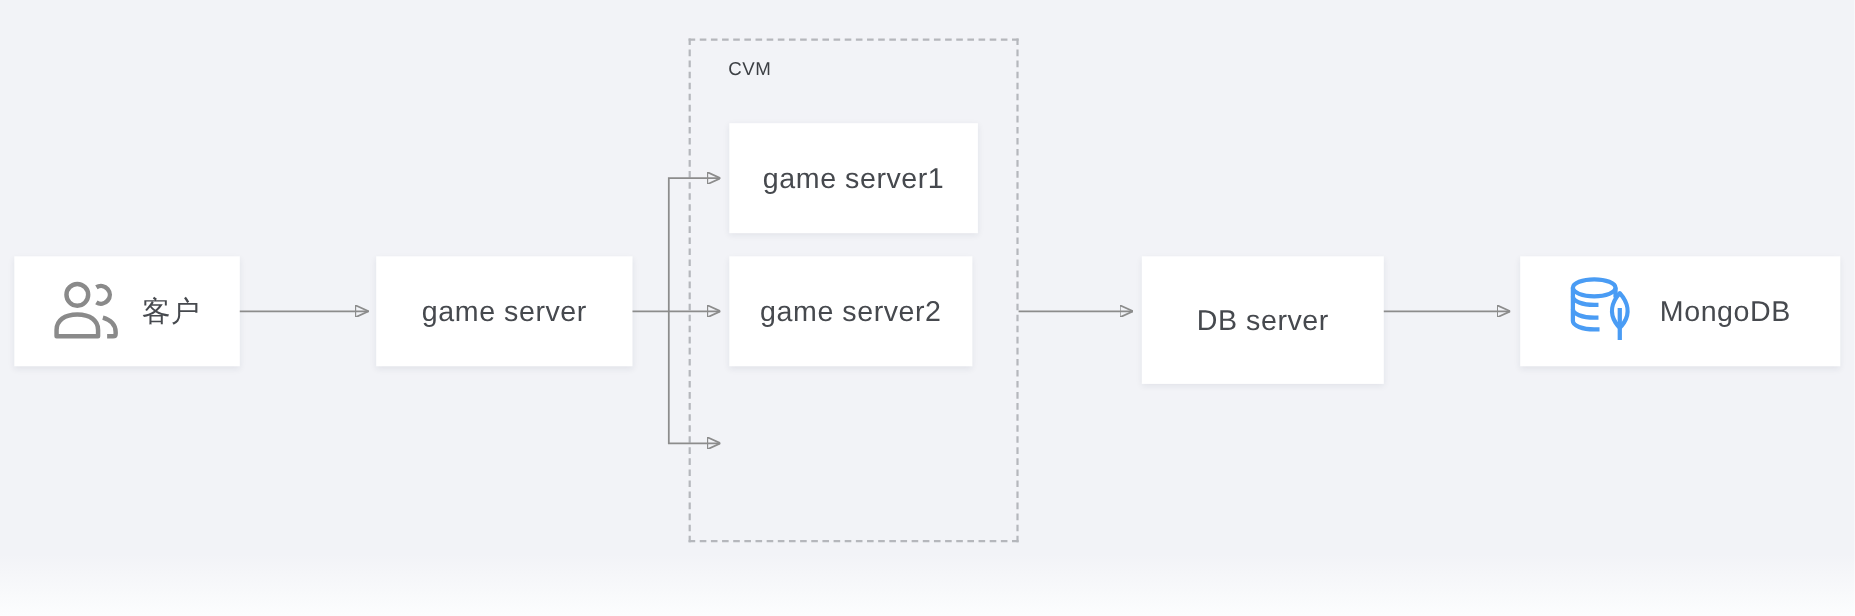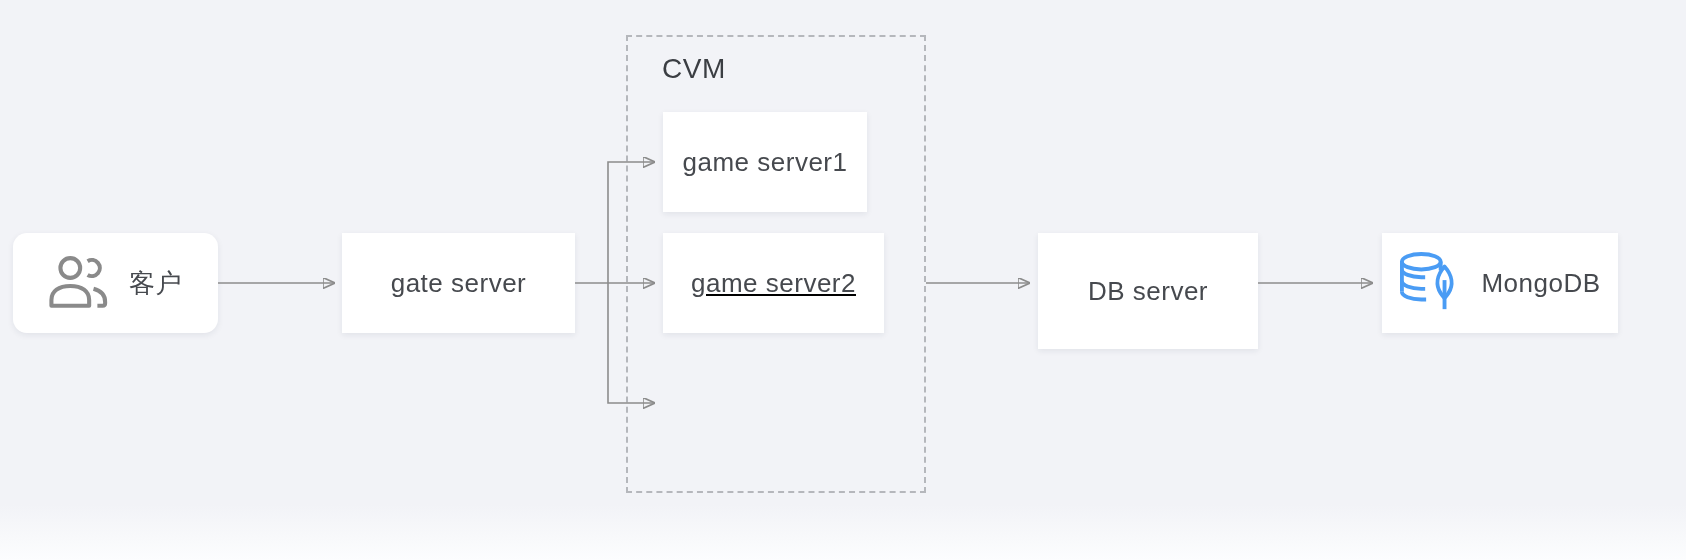--- a/index.html
+++ b/index.html
@@ -29,21 +29,21 @@
   .group-box {
     position: absolute;
     box-sizing: border-box;
     border: 2px dashed #b5b7bc;
     z-index: 1;
   }
   .group-label {
     position: absolute;
     left: 34px;
     top: 16px;
-    font-size: 28px;
+    font-size: 17px;
     color: #3b3e43;
     letter-spacing: 0.5px;
   }
 
   .node {
     position: absolute;
     background: #ffffff;
     box-shadow: 0 2px 6px rgba(30, 40, 60, 0.08);
     display: flex;
     align-items: center;
@@ -53,27 +53,27 @@
   .node .label {
     font-size: 26px;
     color: #46494e;
     letter-spacing: 0.5px;
     white-space: nowrap;
   }
   .node .icon { flex: 0 0 auto; display: block; }
   .node .icon + .label { margin-left: 20px; }
 
   
-  .n-customer { left: 13px;   top: 233px; width: 205px; height: 100px; border-radius: 14px; }
+  .n-customer { left: 13px;   top: 233px; width: 205px; height: 100px; }
   .n-gate     { left: 342px;  top: 233px; width: 233px; height: 100px; }
-  .n-game1    { left: 663px;  top: 112px; width: 204px; height: 100px; }
-  .n-game2    { left: 663px;  top: 233px; width: 221px; height: 100px; text-decoration: underline; }
+  .n-game1    { left: 663px;  top: 112px; width: 226px; height: 100px; }
+  .n-game2    { left: 663px;  top: 233px; width: 221px; height: 100px; }
   .n-game3    { left: 663px;  top: 353px; width: 221px; height: 100px; }
   .n-db       { left: 1038px; top: 233px; width: 220px; height: 116px; }
-  .n-mongo    { left: 1382px; top: 233px; width: 236px; height: 100px; text-align: right; }
+  .n-mongo    { left: 1382px; top: 233px; width: 291px; height: 100px; text-align: right; }
   .g-cvm      { left: 626px;  top: 35px;  width: 300px; height: 458px; }
 </style>
 </head>
 <body>
 
 <div class="canvas">
 
   <svg class="connectors" viewBox="0 0 1686 560" xmlns="http://www.w3.org/2000/svg">
     <defs>
       <marker id="arrowhead" viewBox="0 0 12 11" refX="12" refY="5.5" markerWidth="12" markerHeight="11" markerUnits="userSpaceOnUse" orient="auto">
@@ -96,21 +96,21 @@
     <svg class="icon" width="60" height="57" viewBox="0 0 62 58" xmlns="http://www.w3.org/2000/svg" fill="none" stroke="#8a8a8a" stroke-width="4.2">
       <circle cx="22" cy="13" r="10.2"></circle>
       <path d="M39.9 5.9 A8.3 8.3 0 1 1 39.9 20.1"></path>
       <path d="M2.5 52 V46 C2.5 37 10 31.5 22 31.5 C34 31.5 41.5 37 41.5 46 V52 Z" stroke-linejoin="round"></path>
       <path d="M46 34.5 C53.5 36.5 58 41.5 58 48 V49.5 C58 51 57 52 55.5 52 H50" stroke-linejoin="round"></path>
     </svg>
     <span class="label">客户</span>
   </div>
 
   <div class="node n-gate">
-    <span class="label">gate server</span>
+    <span class="label">game server</span>
   </div>
 
   <div class="node n-game1">
     <span class="label">game server1</span>
   </div>
   <div class="node n-game2">
     <span class="label">game server2</span>
   </div>
 
   <div class="node n-db">

